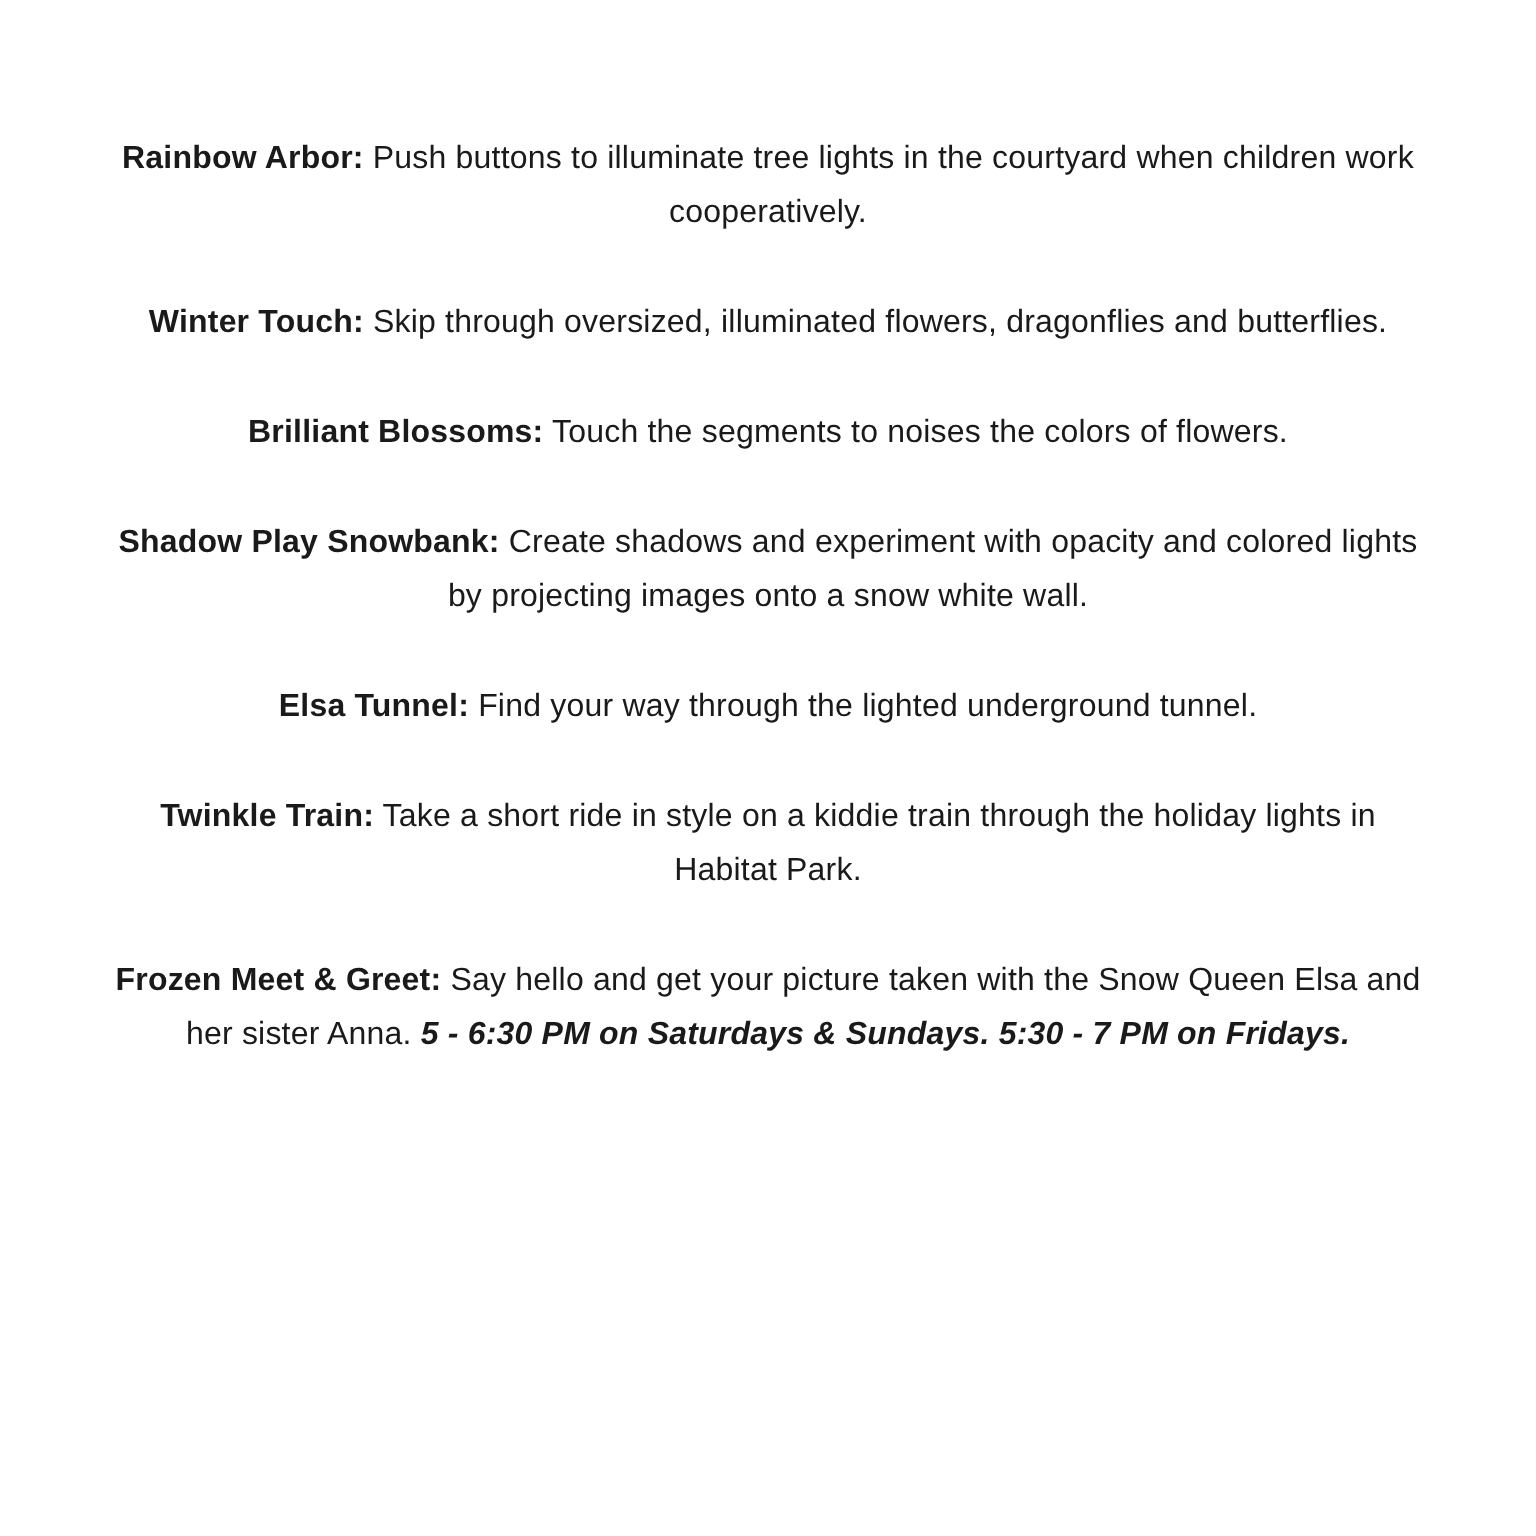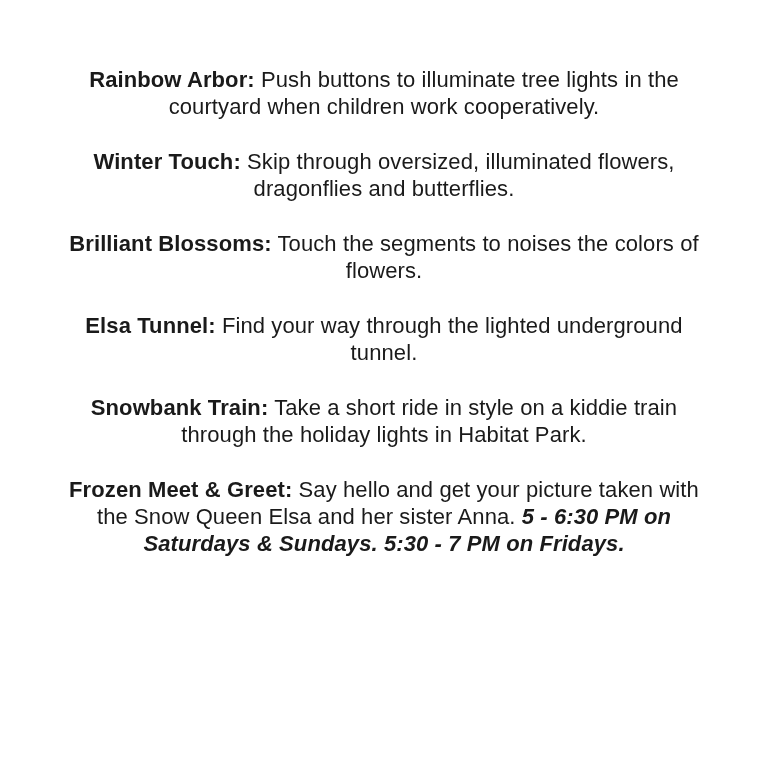--- a/index.html
+++ b/index.html
@@ -14,21 +14,21 @@
     font-family: "Liberation Sans", "DejaVu Sans", sans-serif;
     color: #1a1a1a;
   }
   .page {
     width: 660px;
     margin: 0 auto;
     padding-top: 66px;
   }
   .entry {
     margin: 28px 0;
-    font-size: 22px;
+    font-size: 16px;
     line-height: 27px;
     text-align: center;
     letter-spacing: 0.1px;
   }
   .entry:first-child {
     margin-top: 0;
   }
   .entry strong {
     font-weight: 700;
   }
@@ -51,29 +51,33 @@
   <p class="entry">
     <strong>Winter Touch:</strong>
     <span>Skip through oversized, illuminated flowers, dragonflies and butterflies.</span>
   </p>
 
   <p class="entry">
     <strong>Brilliant Blossoms:</strong>
     <span>Touch the segments to noises the colors of flowers.</span>
   </p>
 
+  <p class="entry">
+    <strong>Shadow Play Snowbank:</strong>
+    <span>Create shadows and experiment with opacity and colored lights by projecting images onto a snow white wall.</span>
+  </p>
 
   <p class="entry">
     <strong>Elsa Tunnel:</strong>
     <span>Find your way through the lighted underground tunnel.</span>
   </p>
 
 
   <p class="entry">
-    <strong>Snowbank Train:</strong>
+    <strong>Twinkle Train:</strong>
     <span>Take a short ride in style on a kiddie train through the holiday lights in Habitat Park.</span>
   </p>
 
   <p class="entry">
     <strong>Frozen Meet &amp; Greet:</strong>
     <span>Say hello and get your picture taken with the Snow Queen Elsa and her sister Anna.</span>
     <em class="schedule">5 - 6:30 PM on Saturdays &amp; Sundays. 5:30 - 7 PM on Fridays.</em>
   </p>
 
 </main>

